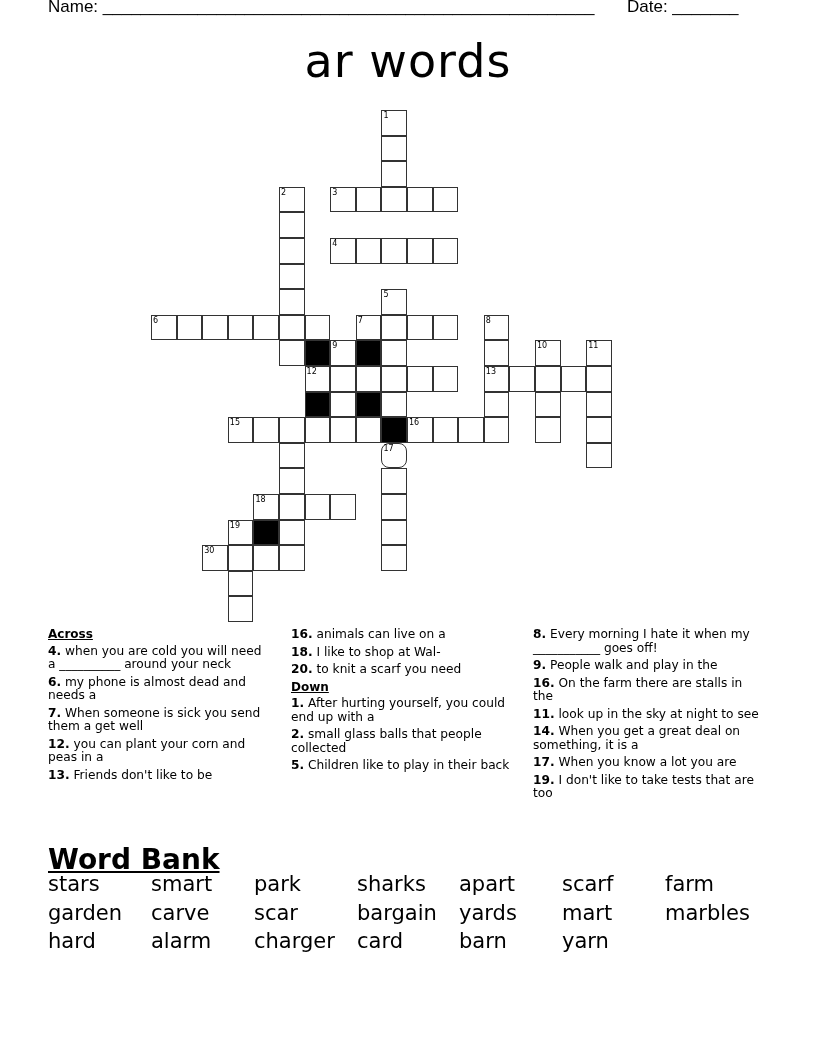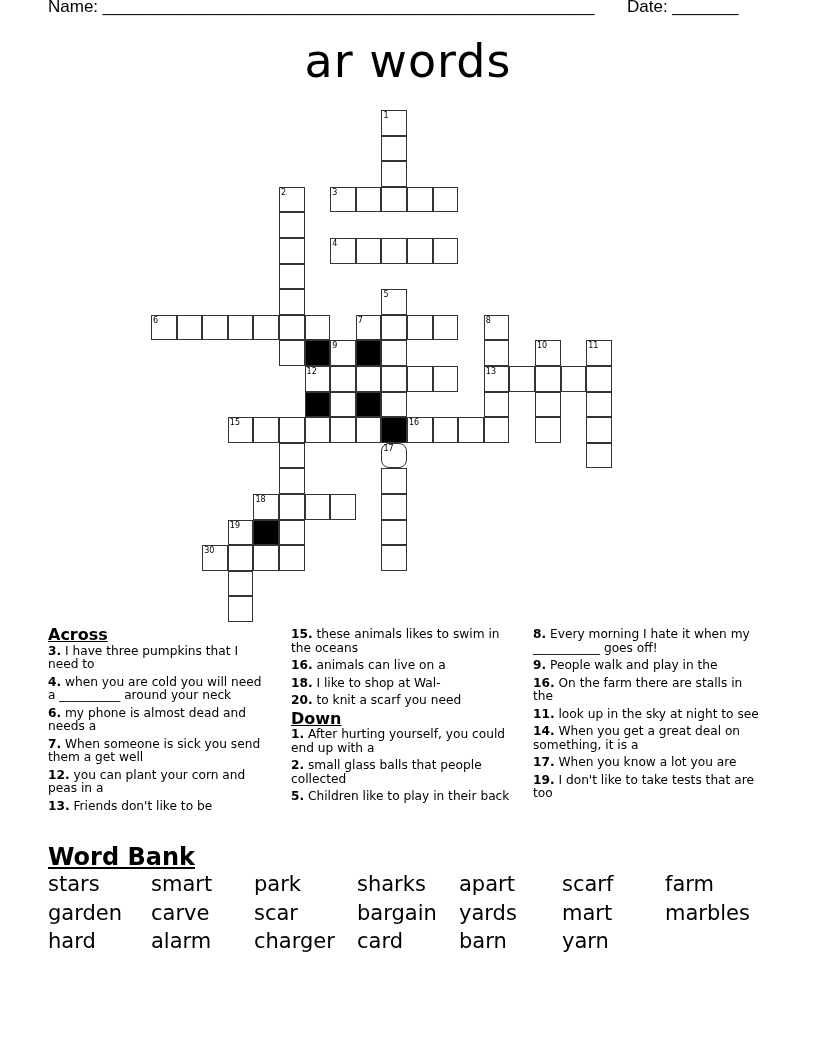--- a/index.html
+++ b/index.html
@@ -10,23 +10,23 @@
   .grid { position:absolute; left:151px; top:110px; width:470px; height:520px; }
   .cell { position:absolute; width:25.6px; height:25.6px; box-sizing:border-box;
           border:1.3px solid #333; background:#fff; }
   .cell.black { background:#000; }
   .cell .num { position:absolute; left:1px; top:0px; font-family:"DejaVu Sans", sans-serif;
                font-size:8px; line-height:9px; }
   .clues { position:absolute; top:628px; font-family:"DejaVu Sans", sans-serif;
            font-size:12.2px; line-height:13.5px; }
   .clue { margin-bottom:4px; }
   .clue b { font-weight:bold; }
-  .sec { font-weight:bold; text-decoration:underline; font-size:16px; margin-bottom:3px; }
+  .sec { font-weight:bold; text-decoration:underline; font-size:12px; margin-bottom:3px; }
   .wb-title { position:absolute; left:48px; top:843px; font-family:"DejaVu Sans", sans-serif;
-              font-size:24px; font-weight:bold; text-decoration:underline; }
+              font-size:28px; font-weight:bold; text-decoration:underline; }
   .wb-word { position:absolute; font-family:"DejaVu Sans", sans-serif; font-size:21px; }
 </style>
 </head>
 <body>
 
 <div class="hdr" style="left:48px;">Name: ____________________________________________________</div>
 <div class="hdr" style="left:627px;">Date: _______</div>
 
 <div class="title">ar words</div>
 
@@ -161,32 +161,30 @@
     <div class="cell black" id="cell-9-8" style="left: 204.8px; top: 230.4px;"></div>
     <div class="cell black" id="cell-11-6" style="left: 153.6px; top: 281.6px;"></div>
     <div class="cell black" id="cell-11-8" style="left: 204.8px; top: 281.6px;"></div>
     <div class="cell black" id="cell-12-9" style="left: 230.4px; top: 307.2px;"></div>
     <div class="cell black" id="cell-16-4" style="left: 102.4px; top: 409.6px;"></div>
   </div>
 
 <div class="clues" style="left:48px; width:220px;">
   <div class="sec">Across</div>
   <div id="col1">
-      <div class="clue"><b>3.</b><span> I have three pumpkins that I need to</span></div>
       <div class="clue"><b>4.</b><span> when you are cold you will need a __________ around your neck</span></div>
       <div class="clue"><b>6.</b><span> my phone is almost dead and needs a</span></div>
       <div class="clue"><b>7.</b><span> When someone is sick you send them a get well</span></div>
       <div class="clue"><b>12.</b><span> you can plant your corn and peas in a</span></div>
       <div class="clue"><b>13.</b><span> Friends don't like to be</span></div>
     </div>
 </div>
 
 <div class="clues" style="left:291px; width:228px;">
   <div id="col2a">
-      <div class="clue"><b>15.</b><span> these animals likes to swim in the oceans</span></div>
       <div class="clue"><b>16.</b><span> animals can live on a</span></div>
       <div class="clue"><b>18.</b><span> I like to shop at Wal-</span></div>
       <div class="clue"><b>20.</b><span> to knit a scarf you need</span></div>
     </div>
   <div class="sec">Down</div>
   <div id="col2d">
       <div class="clue"><b>1.</b><span> After hurting yourself, you could end up with a</span></div>
       <div class="clue"><b>2.</b><span> small glass balls that people collected</span></div>
       <div class="clue"><b>5.</b><span> Children like to play in their back</span></div>
     </div>

